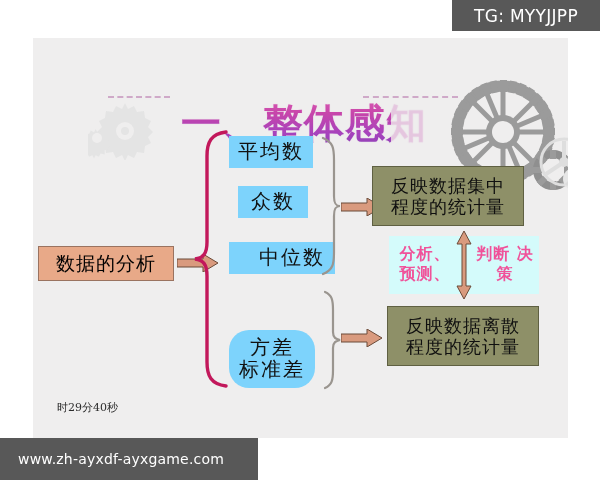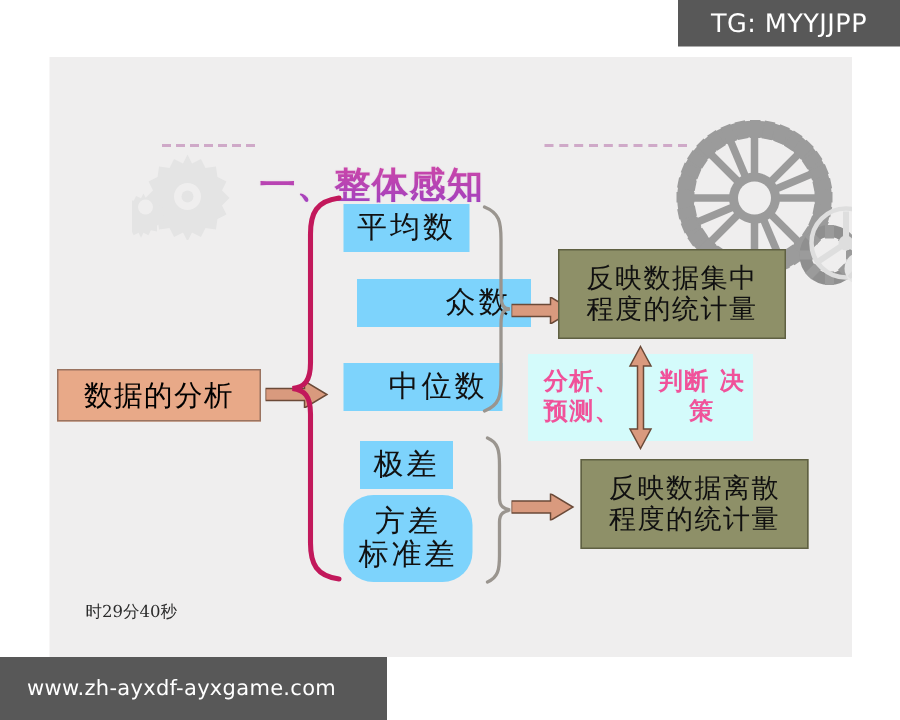--- a/index.html
+++ b/index.html
@@ -48,26 +48,26 @@
     position: absolute;
     top: 58px;
     height: 0px;
     border-top: 2px dashed #cfa9c8;
   }
   #dash-left  { left: 75px;  width: 62px; }
   #dash-right { left: 330px; width: 95px; }
 
   #slide-title {
     position: absolute;
-    left: 140px; top: 60px;
+    left: 148px; top: 60px;
     width: 210px;
-    text-align: left;
+    text-align: right;
     font-family: "DejaVu Serif", "Liberation Serif", serif;
     font-weight: bold;
-    font-size: 24px;
+    font-size: 40px;
     line-height: 50px;
     background: linear-gradient(180deg, #e05fb4 0%, #c843a8 30%, #9e3fc0 70%, #7b3fb8 100%);
     -webkit-background-clip: text;
     background-clip: text;
     color: transparent;
     text-shadow: 0 0 1px rgba(200,80,180,0.25);
     letter-spacing: 1px;
     white-space: nowrap;
   }
 
@@ -109,21 +109,21 @@
     font-size: 20px;
     color: #111111;
     display: flex;
     align-items: center;
     justify-content: center;
     letter-spacing: 2px;
     text-align: center;
     line-height: 1.08;
   }
   #concept-0 { left: 196px; top: 98px;  width: 84px; height: 32px; }
-  #concept-1 { left: 205px; top: 148px; width: 70px; height: 32px; padding-left: 46px; }
+  #concept-1 { left: 205px; top: 148px; width: 70px; height: 32px; }
   #concept-2 { left: 196px; top: 204px; width: 86px; height: 32px; padding-left: 20px; }
   #concept-3 { left: 207px; top: 256px; width: 62px; height: 32px; }
   #concept-4 { left: 196px; top: 292px; width: 86px; height: 58px;
                flex-direction: column; justify-content: center; border-radius: 20px; }
   #concept-4 span { display: block; }
 
   
   #brace-top { position: absolute; left: 286px; top: 98px;  width: 22px; height: 140px; }
   #brace-bot { position: absolute; left: 286px; top: 252px; width: 22px; height: 100px; }
 
@@ -147,21 +147,21 @@
     letter-spacing: 1px;
     text-align: center;
   }
   #olive-top { left: 339px; top: 128px; width: 150px; height: 58px; }
   #olive-bot { left: 354px; top: 268px; width: 150px; height: 58px; }
   .olive-box span { display: block; }
 
   
   #relation-panel {
     position: absolute;
-    left: 319px; top: 198px;
+    left: 356px; top: 198px;
     width: 150px; height: 58px;
     background: #d4fbfb;
   }
   .relation-text {
     position: absolute;
     font-family: "DejaVu Serif", "Liberation Serif", serif;
     font-size: 16px;
     color: #f0529a;
     font-weight: bold;
     line-height: 1.25;
@@ -344,23 +344,20 @@
 
   <div class="concept" id="concept-0">
     <span>平均数</span>
   </div>
   <div class="concept" id="concept-1">
     <span>众数</span>
   </div>
   <div class="concept" id="concept-2">
     <span>中位数</span>
   </div>
-  <div class="concept" id="concept-3">
-    <span>极差</span>
-  </div>
   <div class="concept" id="concept-4">
     <span>方差</span>
     <span>标准差</span>
   </div>
 
   <svg id="brace-top" width="22" height="140" viewBox="0 0 22 140">
     <path d="M4 2 C14 6 15 12 15 24 L15 60 C15 68 17 70 21 70
              C17 70 15 72 15 80 L15 116 C15 128 14 134 4 138" fill="none" stroke="#9a958f" stroke-width="2.2" stroke-linecap="round"></path>
   </svg>
   <svg id="brace-bot" width="22" height="100" viewBox="0 0 22 100">

